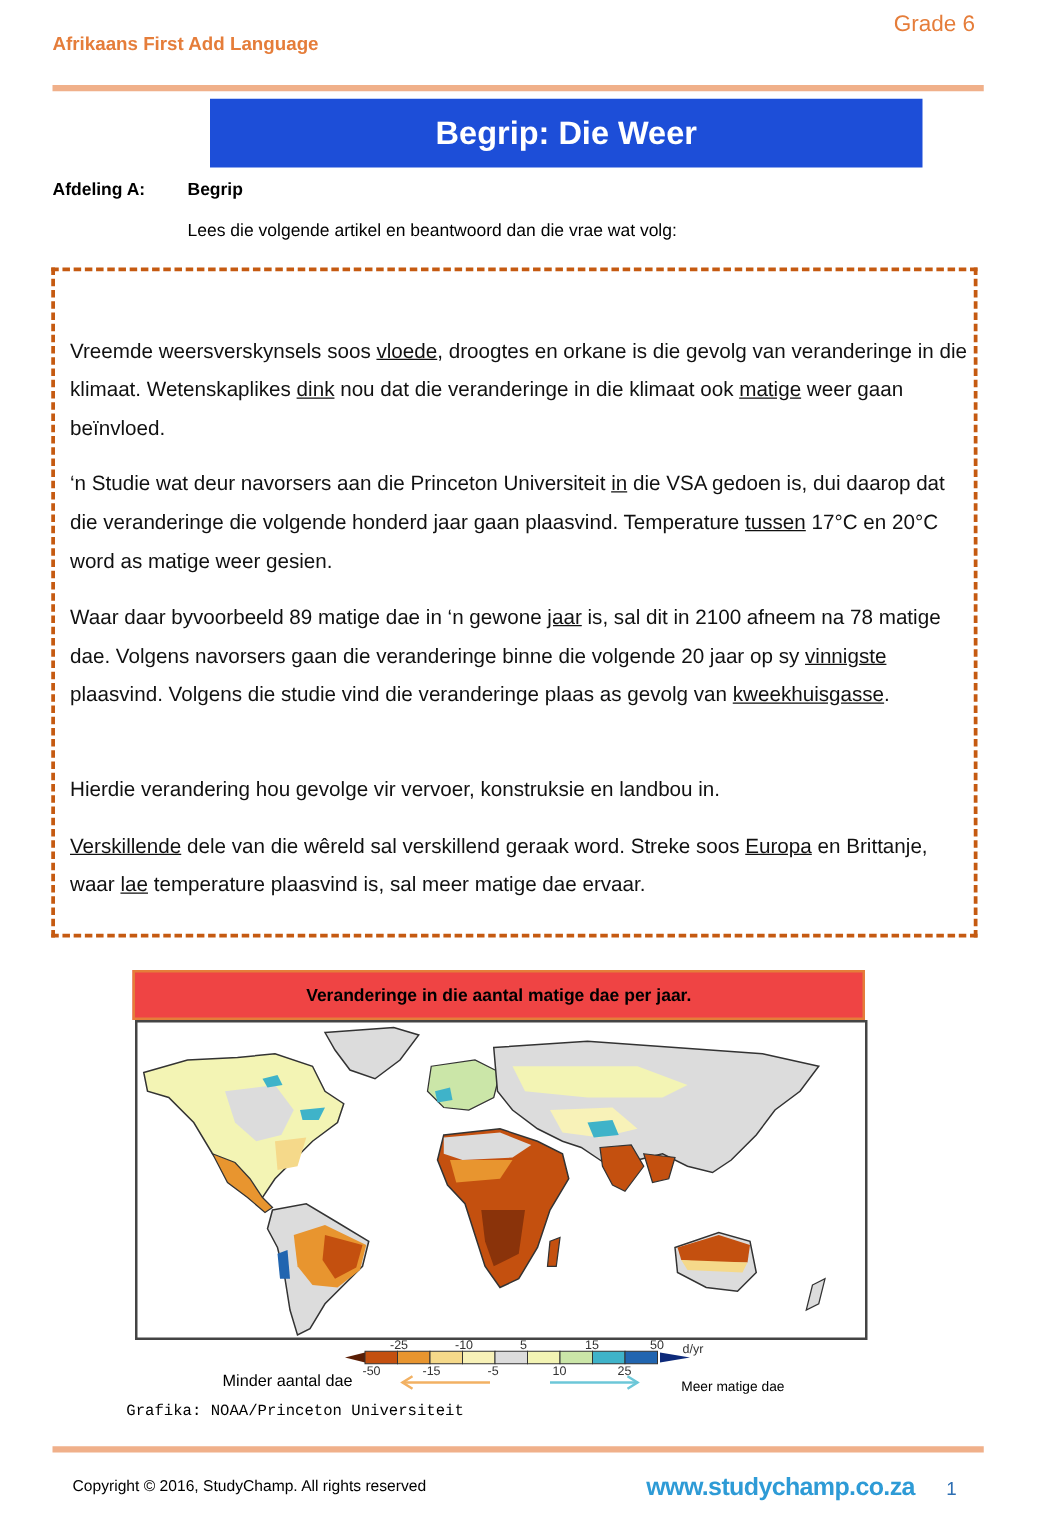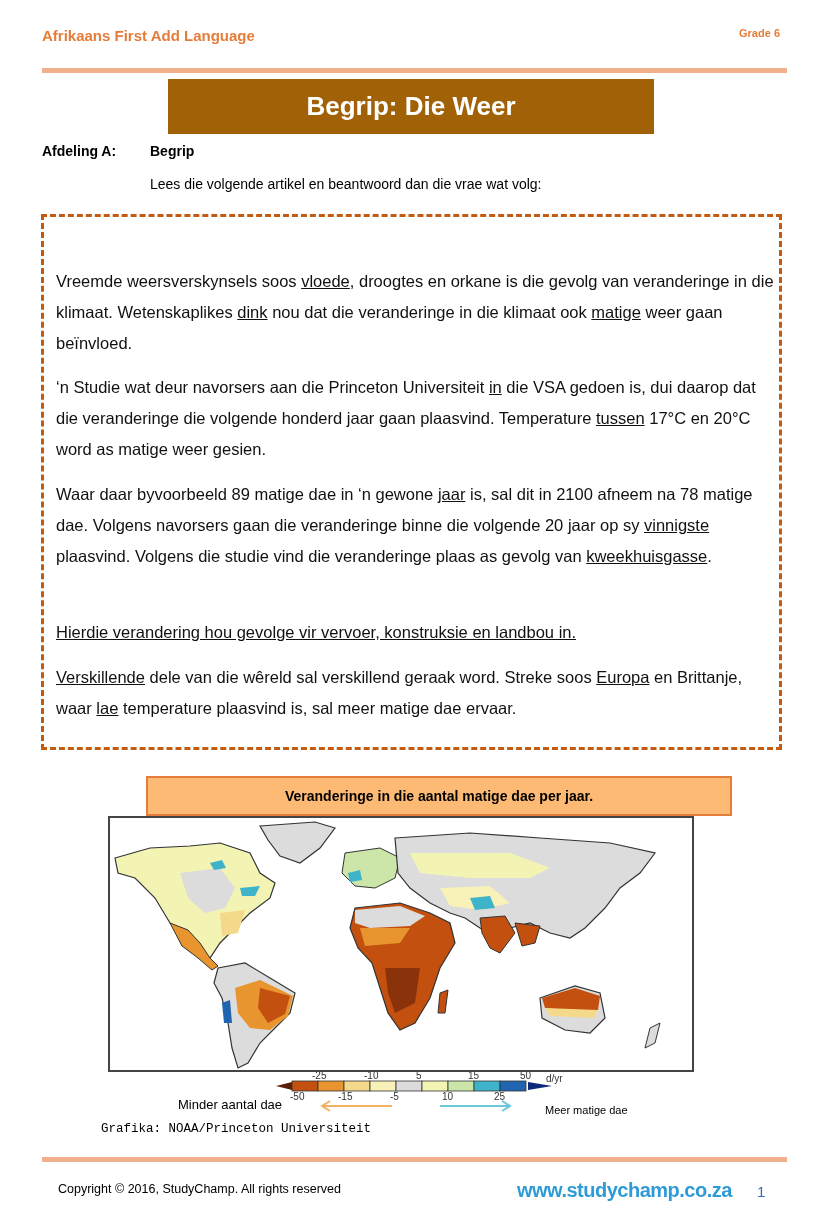--- a/index.html
+++ b/index.html
@@ -1,30 +1,30 @@
 <!DOCTYPE html>
 <html><head>
 <meta charset="utf-8">
 <style>
   html, body { margin:0; padding:0; background:#ffffff; }
   body { width:834px; height:1216px; position:relative; overflow:hidden; font-family:"Liberation Sans", sans-serif; color:#000; }
   .abs { position:absolute; }
   .hdr-left { left:42px; top:27px; font-size:15px; font-weight:bold; color:#e57d3a;text-align:right; }
-  .hdr-right { right:54px; top:27px; font-size:11px; font-weight:bold; color:#e57d3a; }
+  .hdr-right { right:54px; top:9px; font-size:18px; font-weight:normal; color:#e57d3a; }
   .rule { left:42px; width:745px; height:5px; background:#f0b08a; }
-  .title-bar { left:168px; top:79px; width:486px; height:55px; background:#a16207; color:#fff; font-size:26px; font-weight:bold; display:flex; align-items:center; justify-content:center; }
+  .title-bar { left:168px; top:79px; width:570px; height:55px; background:#1d4ed8; color:#fff; font-size:26px; font-weight:bold; display:flex; align-items:center; justify-content:center; }
   .section-label { left:42px; top:143px; font-size:14px; font-weight:bold; }
   .section-name { left:150px; top:143px; font-size:14px; font-weight:bold; }
   .instruction { left:150px; top:176px; font-size:14px; }
   .article { left:41px; top:214px; width:741px; height:536px; border:3px dashed #c55a11; box-sizing:border-box; }
   .article-title { position:absolute; left:0; right:0; top:4px; text-align:center; font-size:21px; font-weight:bold; color:#fff; -webkit-text-stroke:1px #e57d3a; letter-spacing:0.3px; }
   .para { position:absolute; left:12px; width:720px; font-size:16.5px; line-height:31px; color:#111; }
   .para u { text-decoration:underline; }
   .source { position:absolute; right:10px; top:508px; font-size:12.5px; }
-  .map-title { left:106px; top:776px; width:586px; height:40px; border:2px solid #e57d3a; box-sizing:border-box; display:flex; align-items:center; justify-content:center; font-size:14px; font-weight:bold; background:#fdba74;margin-left:40px; }
+  .map-title { left:106px; top:776px; width:586px; height:40px; border:2px solid #e57d3a; box-sizing:border-box; display:flex; align-items:center; justify-content:center; font-size:14px; font-weight:bold; background:#ef4444; }
   .map-frame { left:108px; top:816px; width:586px; height:256px; border:2px solid #444; box-sizing:border-box; background:#fff; overflow:hidden; }
   .legend-label-left { left:178px; top:1097px; font-size:13px; }
   .legend-label-right { left:545px; top:1104px; font-size:11px; }
   .credit { left:101px; top:1122px; font-size:12.5px;font-family:Liberation Mono, monospace; }
   .footer-copy { left:58px; top:1182px; font-size:12.5px; }
   .footer-url { left:517px; top:1179px; font-size:20px; font-weight:bold; color:#2e9bd6; letter-spacing:-0.5px; }
   .footer-page { left:757px; top:1183px; font-size:15px; color:#2e6fb3; }
   .cb-tick { font-size:10px; fill:#333; font-family:"Liberation Sans", sans-serif; }
 </style>
 </head>
@@ -37,21 +37,21 @@
 <div class="abs title-bar">Begrip: Die Weer</div>
 
 <div class="abs section-label">Afdeling A:</div>
 <div class="abs section-name">Begrip</div>
 <div class="abs instruction">Lees die volgende artikel en beantwoord dan die vrae wat volg:</div>
 
 <div class="abs article">
   <div class="para" style="top:49px;"><span>Vreemde weersverskynsels soos </span><u>vloede</u><span>, droogtes en orkane is die gevolg van veranderinge in die klimaat. Wetenskaplikes </span><u>dink</u><span> nou dat die veranderinge in die klimaat ook </span><u>matige</u><span> weer gaan beïnvloed.</span></div>
   <div class="para" style="top:155px;"><span>‘n Studie wat deur navorsers aan die Princeton Universiteit </span><u>in</u><span> die VSA gedoen is, dui daarop dat die veranderinge die volgende honderd jaar gaan plaasvind. Temperature </span><u>tussen</u><span> 17°C en 20°C word as matige weer gesien.</span></div>
   <div class="para" style="top:262px;"><span>Waar daar byvoorbeeld 89 matige dae in ‘n gewone </span><u>jaar</u><span> is, sal dit in 2100 afneem na 78 matige dae. Volgens navorsers gaan die veranderinge binne die volgende 20 jaar op sy </span><u>vinnigste</u><span> plaasvind. Volgens die studie vind die veranderinge plaas as gevolg van </span><u>kweekhuisgasse</u><span>.</span></div>
-  <div class="para" style="top:400px;text-decoration:underline;"><span>Hierdie verandering hou gevolge vir vervoer, konstruksie en landbou in.</span></div>
+  <div class="para" style="top:400px;"><span>Hierdie verandering hou gevolge vir vervoer, konstruksie en landbou in.</span></div>
   <div class="para" style="top:445px;"><u>Verskillende</u><span> dele van die wêreld sal verskillend geraak word. Streke soos </span><u>Europa</u><span> en Brittanje, waar </span><u>lae</u><span> temperature plaasvind is, sal meer matige dae ervaar.</span></div>
 </div>
 
 <div class="abs map-title">Veranderinge in die aantal matige dae per jaar.</div>
 <div class="abs map-frame">
   <svg width="582" height="252" viewBox="0 0 582 252">
 
     <path d="M150 8 L205 4 L225 10 L210 30 L190 45 L170 38 L158 22 Z" fill="#dcdcdc" stroke="#333" stroke-width="1.2"></path>
 
     <path d="M5 40 L40 30 L80 28 L110 25 L140 35 L150 55 L165 65 L160 80 L140 95 L125 110 L110 125 L100 140 L88 130 L72 120 L60 105 L45 80 L25 60 L8 55 Z" fill="#f3f4b4" stroke="#333" stroke-width="1.2"></path>

